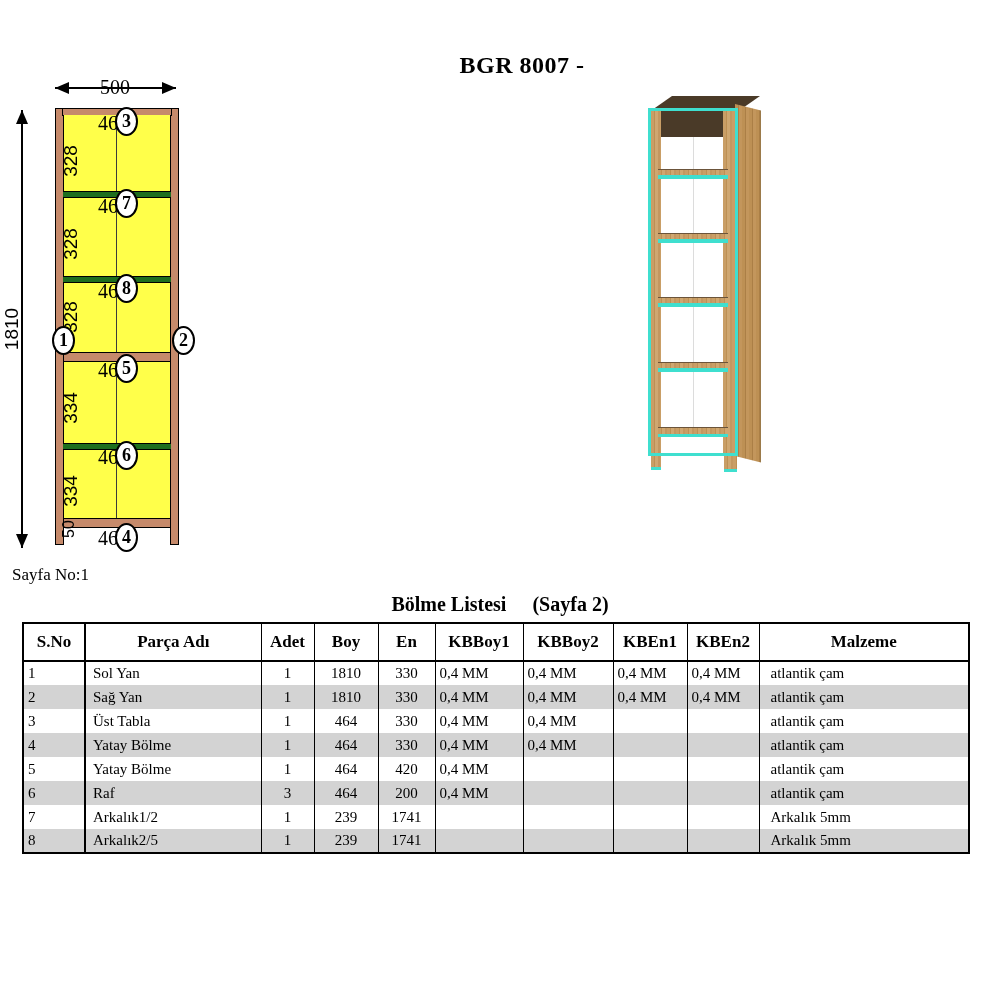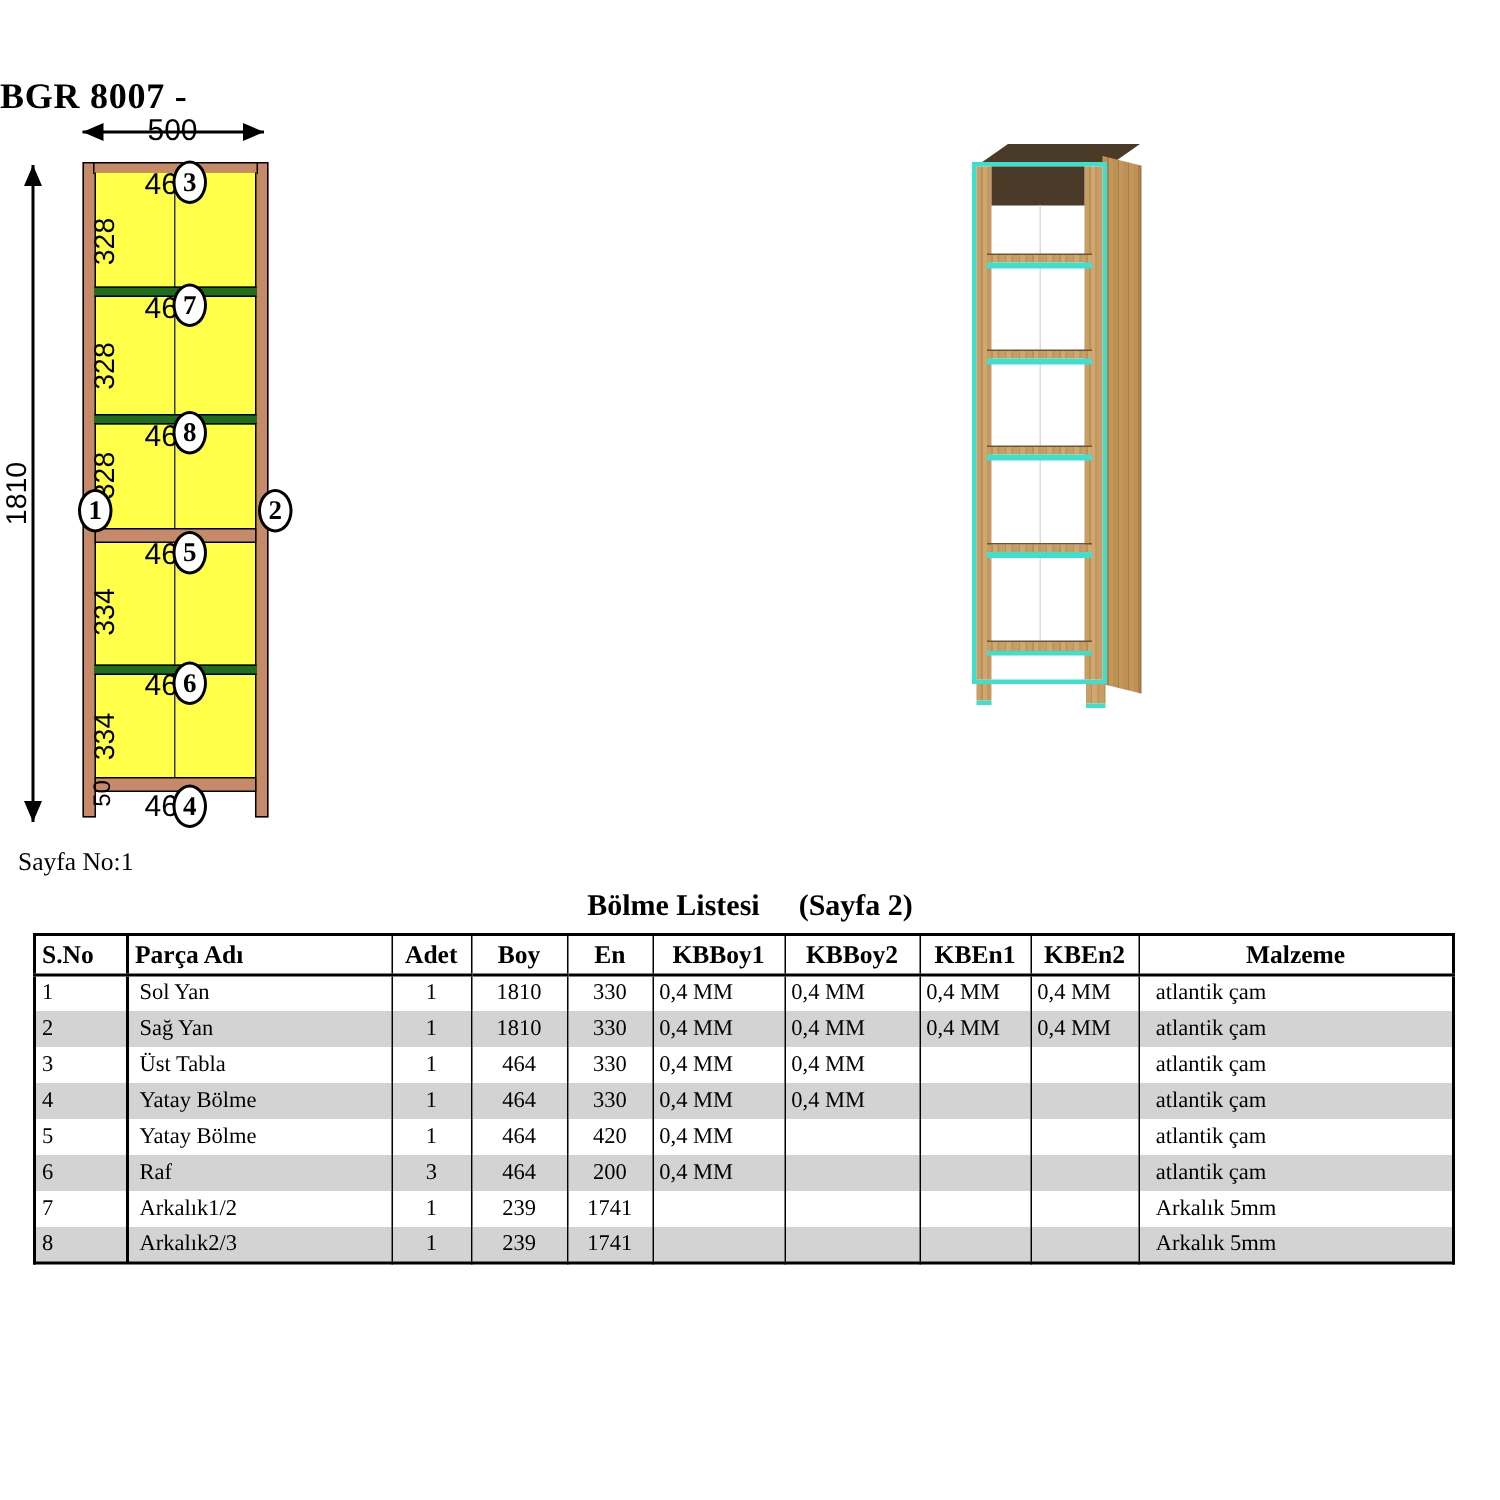--- a/index.html
+++ b/index.html
@@ -1,31 +1,31 @@
 <!DOCTYPE html>
 <html><head>
 <meta charset="utf-8">
 <style>
   * { margin:0; padding:0; box-sizing:border-box; }
   html,body { width:1000px; height:1000px; background:#ffffff; font-family:"Liberation Serif", serif; color:#000; }
   .abs { position:absolute; }
 
   
-  #page-title { left:0; top:52px; width:1000px; font-size:24px; font-weight:bold; letter-spacing:.5px; }
+  #page-title { left:0; top:52px; width:1000px; text-align:center; font-size:24px; font-weight:bold; letter-spacing:.5px;padding-left:44px; }
 
   
   #drawing { left:0; top:0; width:230px; height:580px; }
   .dimline-h { height:2px; background:#000; }
   .dimline-v { width:2px; background:#000; }
   .arr { width:0; height:0; }
   .arr.left  { border-top:6px solid transparent; border-bottom:6px solid transparent; border-right:14px solid #000; }
   .arr.right { border-top:6px solid transparent; border-bottom:6px solid transparent; border-left:14px solid #000; }
   .arr.up    { border-left:6px solid transparent; border-right:6px solid transparent; border-bottom:14px solid #000; }
   .arr.down  { border-left:6px solid transparent; border-right:6px solid transparent; border-top:14px solid #000; }
-  .dimtext { font-family:Liberation Sans, sans-serif; font-size:20px; color:#000; }
+  .dimtext { font-family:Liberation Serif, serif; font-size:20px; color:#000; }
   .vtext { transform:rotate(-90deg); transform-origin:center; white-space:nowrap; font-family:"Liberation Sans", sans-serif; font-size:19px; }
 
   .wood { background:#c68a6b; border:1px solid #000; }
   .greenbar { background:#1e6e1e; border-top:1px solid #000; border-bottom:1px solid #000; }
   .yellow { background:#ffff4a; }
 
   .circle { position:absolute; width:23px; height:29px; background:#fff; border:2px solid #000; border-radius:50%;
             display:flex; align-items:center; justify-content:center; font-weight:bold; font-size:18px; z-index:6;
             font-family:"Liberation Serif", serif; }
   .wlabel { position:absolute; width:60px; text-align:center; z-index:5; }
@@ -39,21 +39,21 @@
   .shelfbar { position:absolute; left:7px; width:70px; height:10px; border-bottom:4px solid #3fdfcf; border-top:1px solid #6b543a; }
   .sideface { position:absolute; left:87px; top:8px; width:26px; height:352px; transform:skewY(14deg); transform-origin:top left; border-right:1px solid #9b7a4a; }
   .topface { position:absolute; left:4px; top:0px; width:88px; height:14px; background:#4a3a28; transform:skewX(-55deg); transform-origin:bottom left; }
   .leg { position:absolute; border-bottom:3px solid #3fdfcf; }
 
   
   #list-title { left:0; top:593px; width:1000px; text-align:center; font-size:20px; font-weight:bold; }
   #list-title .gap { display:inline-block; width:26px; }
   #parts { left:22px; top:622px; width:946px; border-collapse:collapse; table-layout:fixed; font-size:15px; }
   #parts th, #parts td { border-left:1px solid #000; overflow:hidden; white-space:nowrap; height:24px; padding:0 4px; }
-  #parts th { height:27px; font-size:17px; border-bottom:2px solid #000; }
+  #parts th { height:38px; font-size:17px; border-bottom:2px solid #000;text-align:center; }
   #parts th:first-child, #parts td:first-child { border-left:none; }
   #parts { border:2px solid #000; }
   #parts .thick { border-left:2px solid #000; }
   #parts tr.stripe td { background:#d3d3d3; }
   .al { text-align:left; } .ac { text-align:center; }
   #parts td.name { padding-left:7px; }
   #parts td.mat { padding-left:11px; }
 </style>
 </head>
 <body>
@@ -244,21 +244,21 @@
       <td class="ac">239</td>
       <td class="ac">1741</td>
       <td class="al"></td>
       <td class="al"></td>
       <td class="al"></td>
       <td class="al"></td>
       <td class="al mat">Arkalık 5mm</td>
     </tr>
     <tr class="stripe">
       <td class="al">8</td>
-      <td class="al name thick">Arkalık2/3</td>
+      <td class="al name thick">Arkalık2/5</td>
       <td class="ac">1</td>
       <td class="ac">239</td>
       <td class="ac">1741</td>
       <td class="al"></td>
       <td class="al"></td>
       <td class="al"></td>
       <td class="al"></td>
       <td class="al mat">Arkalık 5mm</td>
     </tr>
   </tbody>

